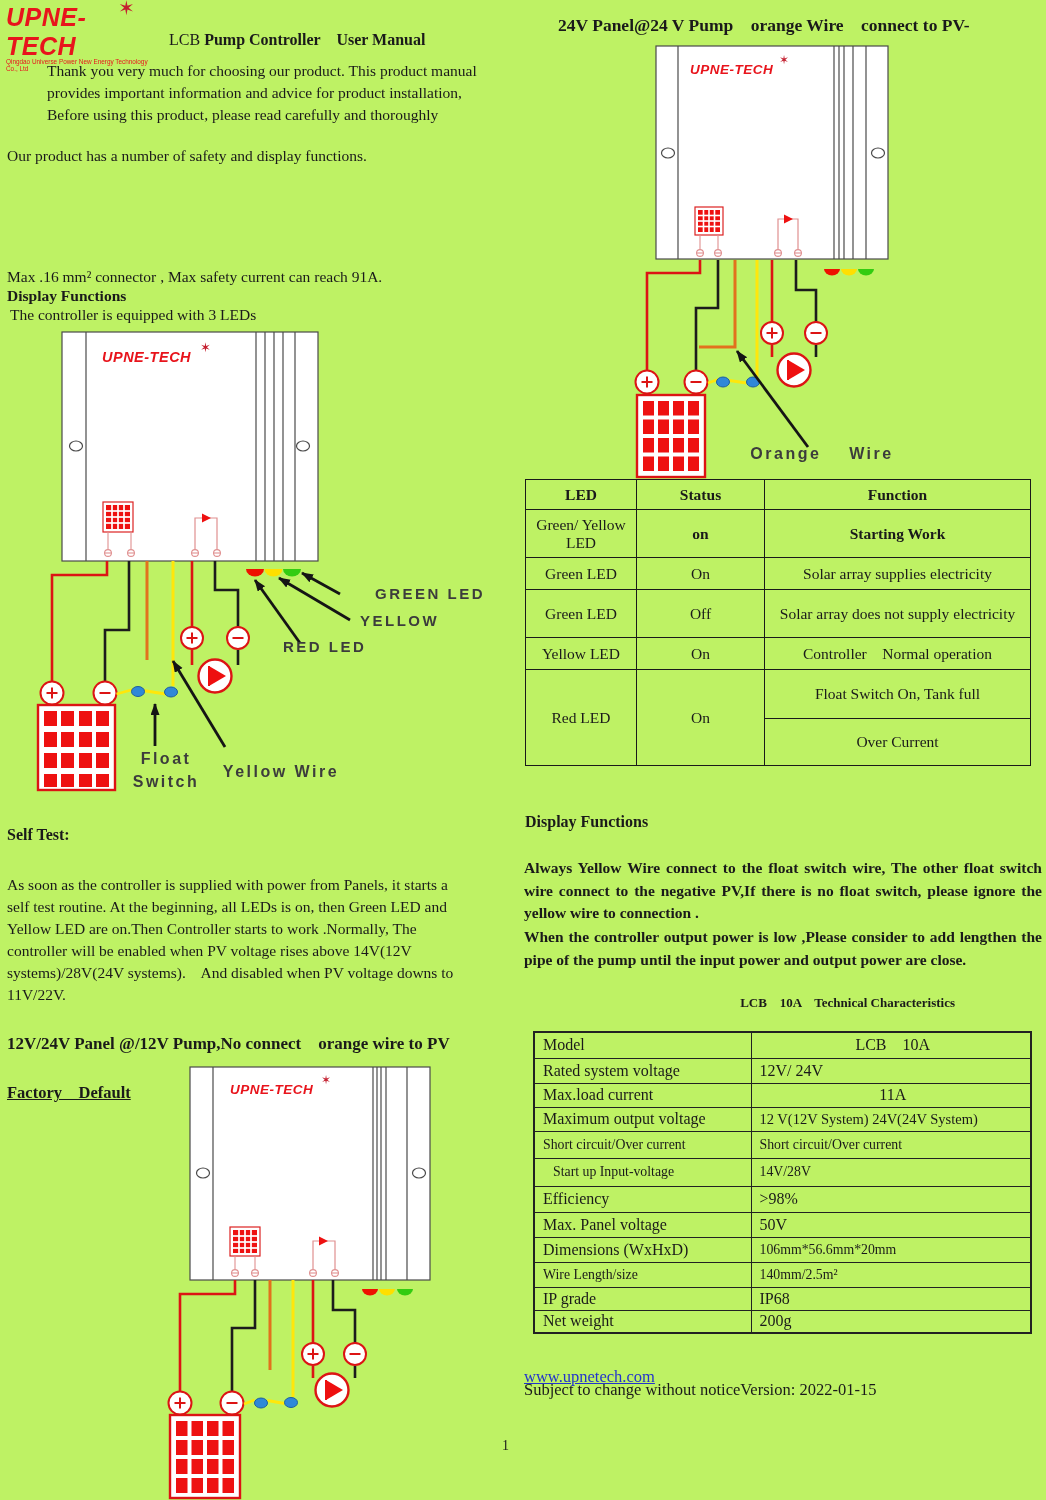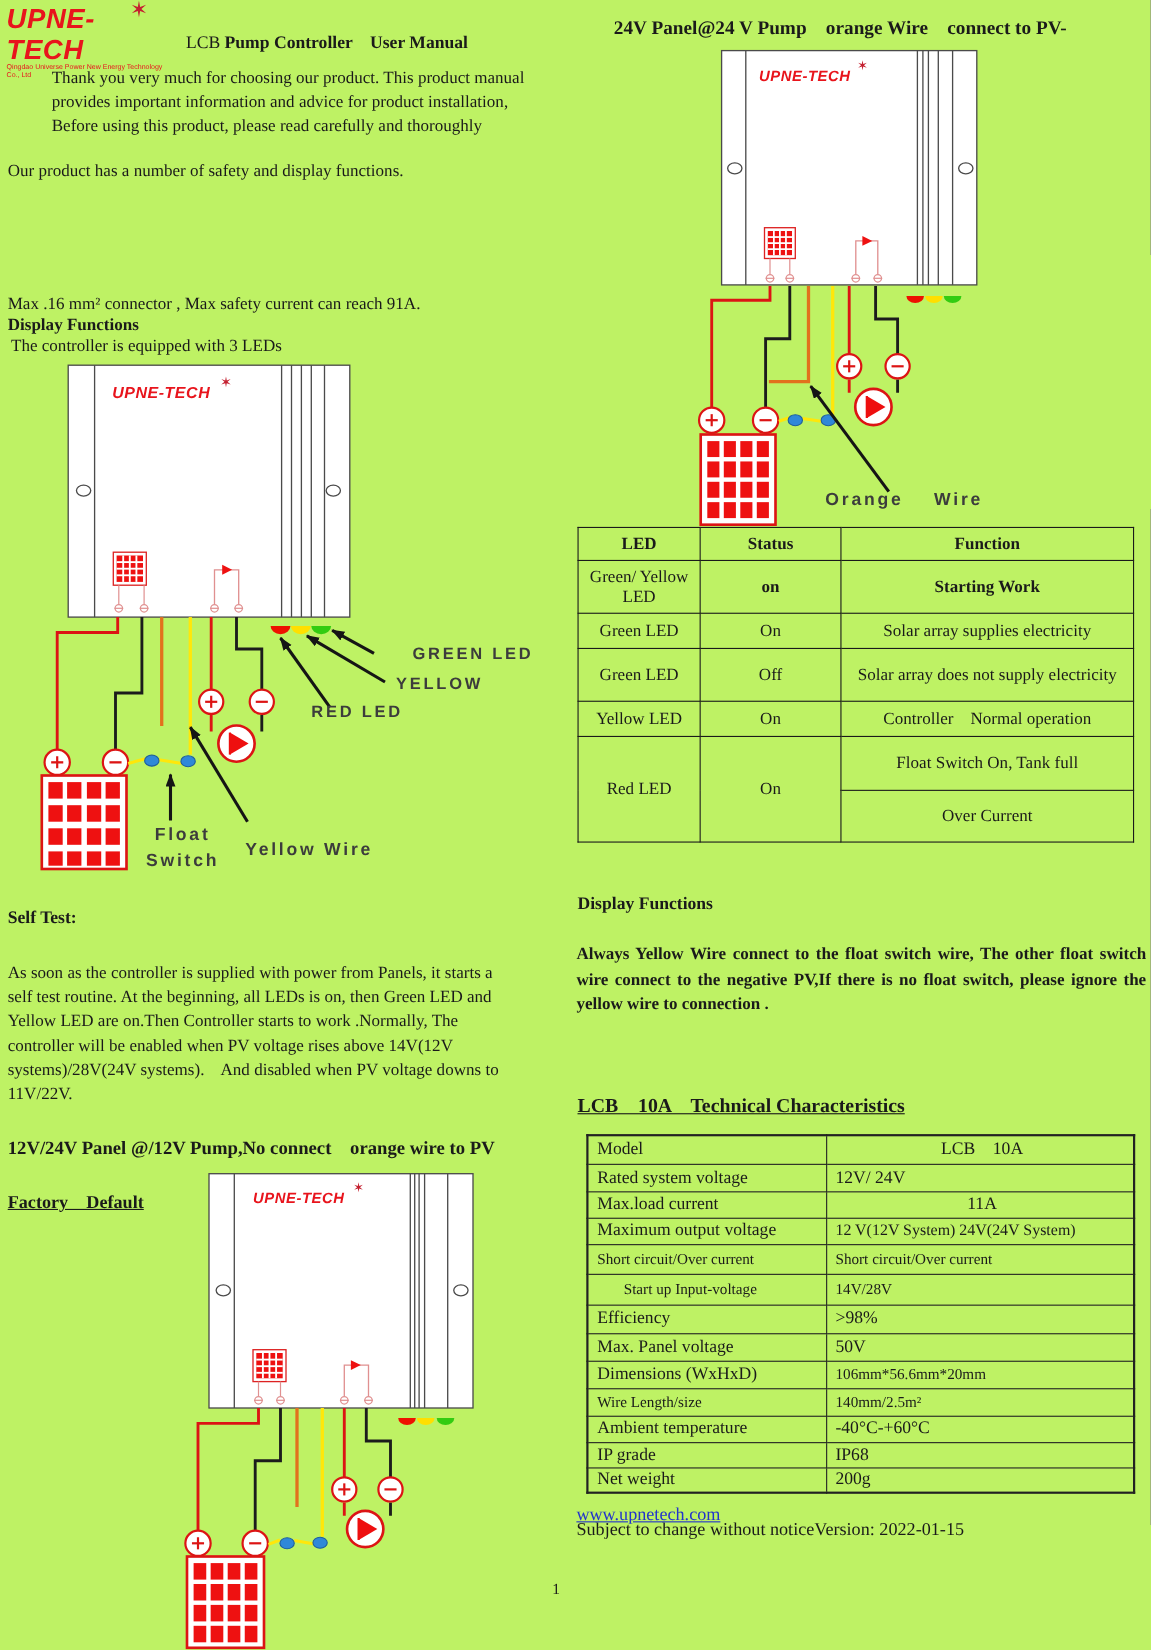--- a/index.html
+++ b/index.html
@@ -440,21 +440,22 @@
       <td>Float Switch On, Tank full</td>
     </tr>
     <tr style="height:47px">
       <td>Over Current</td>
     </tr>
   </tbody>
     </table>
 
   <div class="abs b" style="left:525px;top:813px;font-size:16px;">Display Functions</div>
   <div class="abs b just" style="left:524px;top:857px;width:518px;font-size:15.5px;line-height:22.5px;">Always Yellow Wire connect to the float switch wire, The other float switch wire connect to the negative PV,If there is no float switch, please ignore the yellow wire to connection .</div>
-  <div class="abs b pre" style="left:525px;top:995px;width:430px;text-align:left;font-size:18px;text-decoration:underline;">LCB    10A    Technical Characteristics</div>
+  <div class="abs b just" style="left:524px;top:926px;width:518px;font-size:15.5px;line-height:22.5px;">When the controller output power is low ,Please consider to add lengthen the pipe of the pump until the input power and output power are close.</div>
+  <div class="abs b pre" style="left:525px;top:995px;width:430px;text-align:right;font-size:13px;">LCB    10A    Technical Characteristics</div>
 
   <table id="tech-table" class="abs" style="left:533px;top:1031px;">
     <colgroup>
         <col style="width:217px">
         <col style="width:280px">
       </colgroup>
     <tbody>
         <tr style="height:26px">
           <td>Model</td>
           <td class="ctr pre">LCB    10A</td>
@@ -469,43 +470,39 @@
         </tr>
     <tr style="height:24px">
           <td>Maximum output voltage</td>
           <td style="font-size:14.5px">12 V(12V System) 24V(24V System)</td>
         </tr>
     <tr style="height:27px">
           <td class="sm">Short circuit/Over current</td>
           <td class="sm">Short circuit/Over current</td>
         </tr>
     <tr style="height:28px">
-          <td class="sm" style="padding-left:32px">Start up Input-voltage</td>
+          <td class="sm" style="padding-left:18px">Start up Input-voltage</td>
           <td class="sm">14V/28V</td>
         </tr>
     <tr style="height:26px">
           <td>Efficiency</td>
           <td>&gt;98%</td>
         </tr>
     <tr style="height:25px">
           <td>Max. Panel voltage</td>
           <td>50V</td>
         </tr>
     <tr style="height:25px">
           <td>Dimensions (WxHxD)</td>
           <td class="sm">106mm*56.6mm*20mm</td>
         </tr>
     <tr style="height:25px">
           <td class="sm">Wire Length/size</td>
           <td class="sm">140mm/2.5m²</td>
         </tr>
-    <tr style="height:24px">
-          <td>Ambient temperature</td>
-          <td>-40°C-+60°C</td>
-        </tr>
     <tr style="height:23px">
           <td>IP grade</td>
           <td>IP68</td>
         </tr>
     <tr style="height:23px">
           <td>Net weight</td>
           <td>200g</td>
         </tr>
   </tbody>
     </table>

